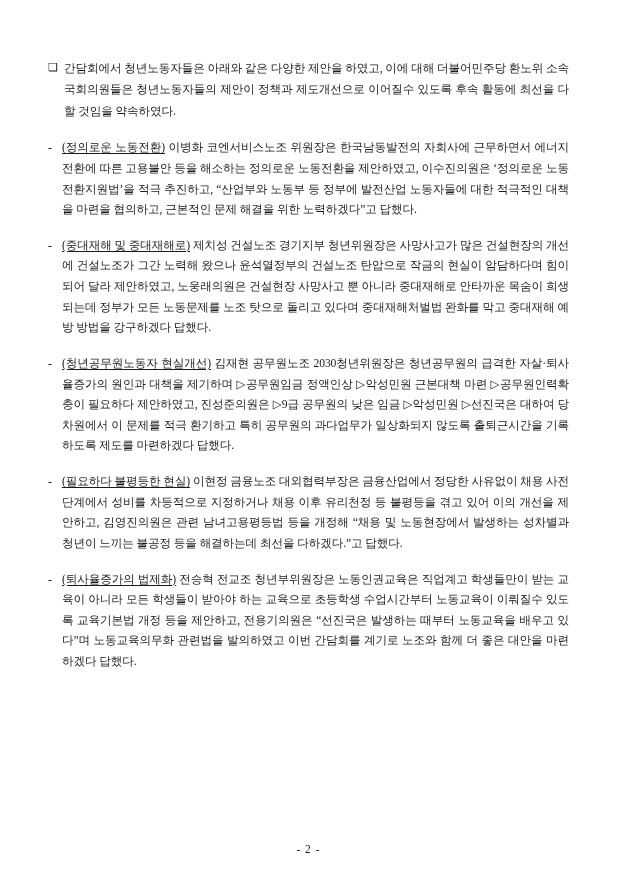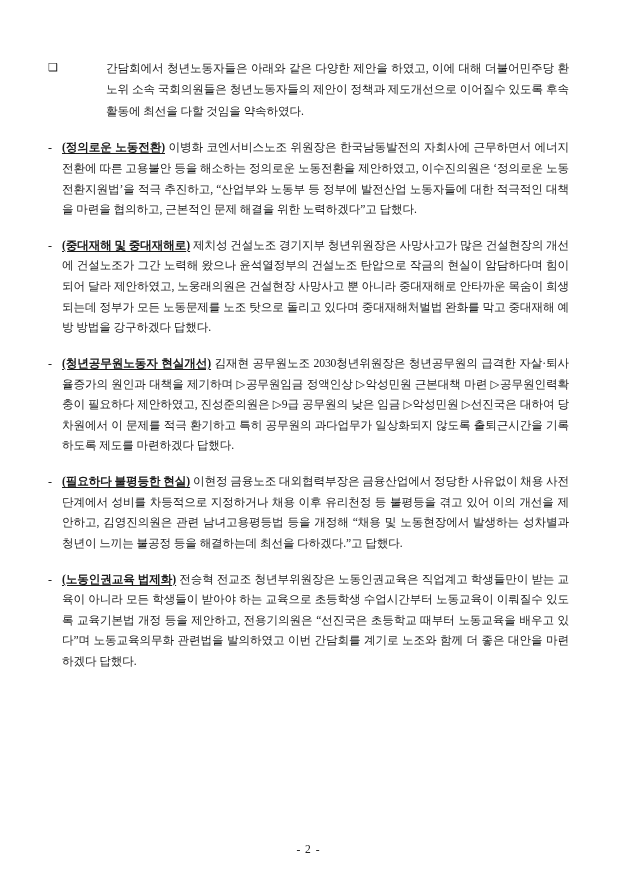--- a/index.html
+++ b/index.html
@@ -43,27 +43,26 @@
     width: 14px;
     font-size: 12px;
   }
   .body-text {
     flex: 1 1 auto;
     text-align: justify;
     text-justify: inter-character;
     word-break: break-all;
   }
   .lead {
-    font-weight: bold;
+    font-weight: normal;
     text-decoration: underline;
     text-underline-offset: 2px;
   }
   .block-first .body-text {
     line-height: 1.85;
-    margin-left: 42px;
   }
   .block-dash {
     margin-bottom: 15px;
   }
   .footer {
     position: absolute;
     left: 0;
     right: 0;
     bottom: 26px;
     text-align: center;
@@ -108,19 +107,19 @@
   <div class="block block-dash">
     <div class="para">
       <span class="marker dash">-</span>
       <span class="body-text"><span class="lead">(필요하다 불평등한 현실)</span><span> 이현정 금융노조 대외협력부장은 금융산업에서 정당한 사유없이 채용 사전단계에서 성비를 차등적으로 지정하거나 채용 이후 유리천정 등 불평등을 겪고 있어 이의 개선을 제안하고, 김영진의원은 관련 남녀고용평등법 등을 개정해 “채용 및 노동현장에서 발생하는 성차별과 청년이 느끼는 불공정 등을 해결하는데 최선을 다하겠다.”고 답했다.</span></span>
     </div>
   </div>
 
   <div class="block block-dash">
     <div class="para">
       <span class="marker dash">-</span>
-      <span class="body-text"><span class="lead">(노동인권교육 법제화)</span><span> 전승혁 전교조 청년부위원장은 노동인권교육은 직업계고 학생들만이 받는 교육이 아니라 모든 학생들이 받아야 하는 교육으로 초등학생 수업시간부터 노동교육이 이뤄질수 있도록 교육기본법 개정 등을 제안하고, 전용기의원은 “선진국은 초등학교 때부터 노동교육을 배우고 있다”며 노동교육의무화 관련법을 발의하였고 이번 간담회를 계기로 노조와 함께 더 좋은 대안을 마련하겠다 답했다.</span></span>
+      <span class="body-text"><span class="lead">(퇴사율증가의 법제화)</span><span> 전승혁 전교조 청년부위원장은 노동인권교육은 직업계고 학생들만이 받는 교육이 아니라 모든 학생들이 받아야 하는 교육으로 초등학생 수업시간부터 노동교육이 이뤄질수 있도록 교육기본법 개정 등을 제안하고, 전용기의원은 “선진국은 발생하는 때부터 노동교육을 배우고 있다”며 노동교육의무화 관련법을 발의하였고 이번 간담회를 계기로 노조와 함께 더 좋은 대안을 마련하겠다 답했다.</span></span>
     </div>
   </div>
 
   <div class="footer">- 2 -</div>
 
 </div>
 
 </body></html>

